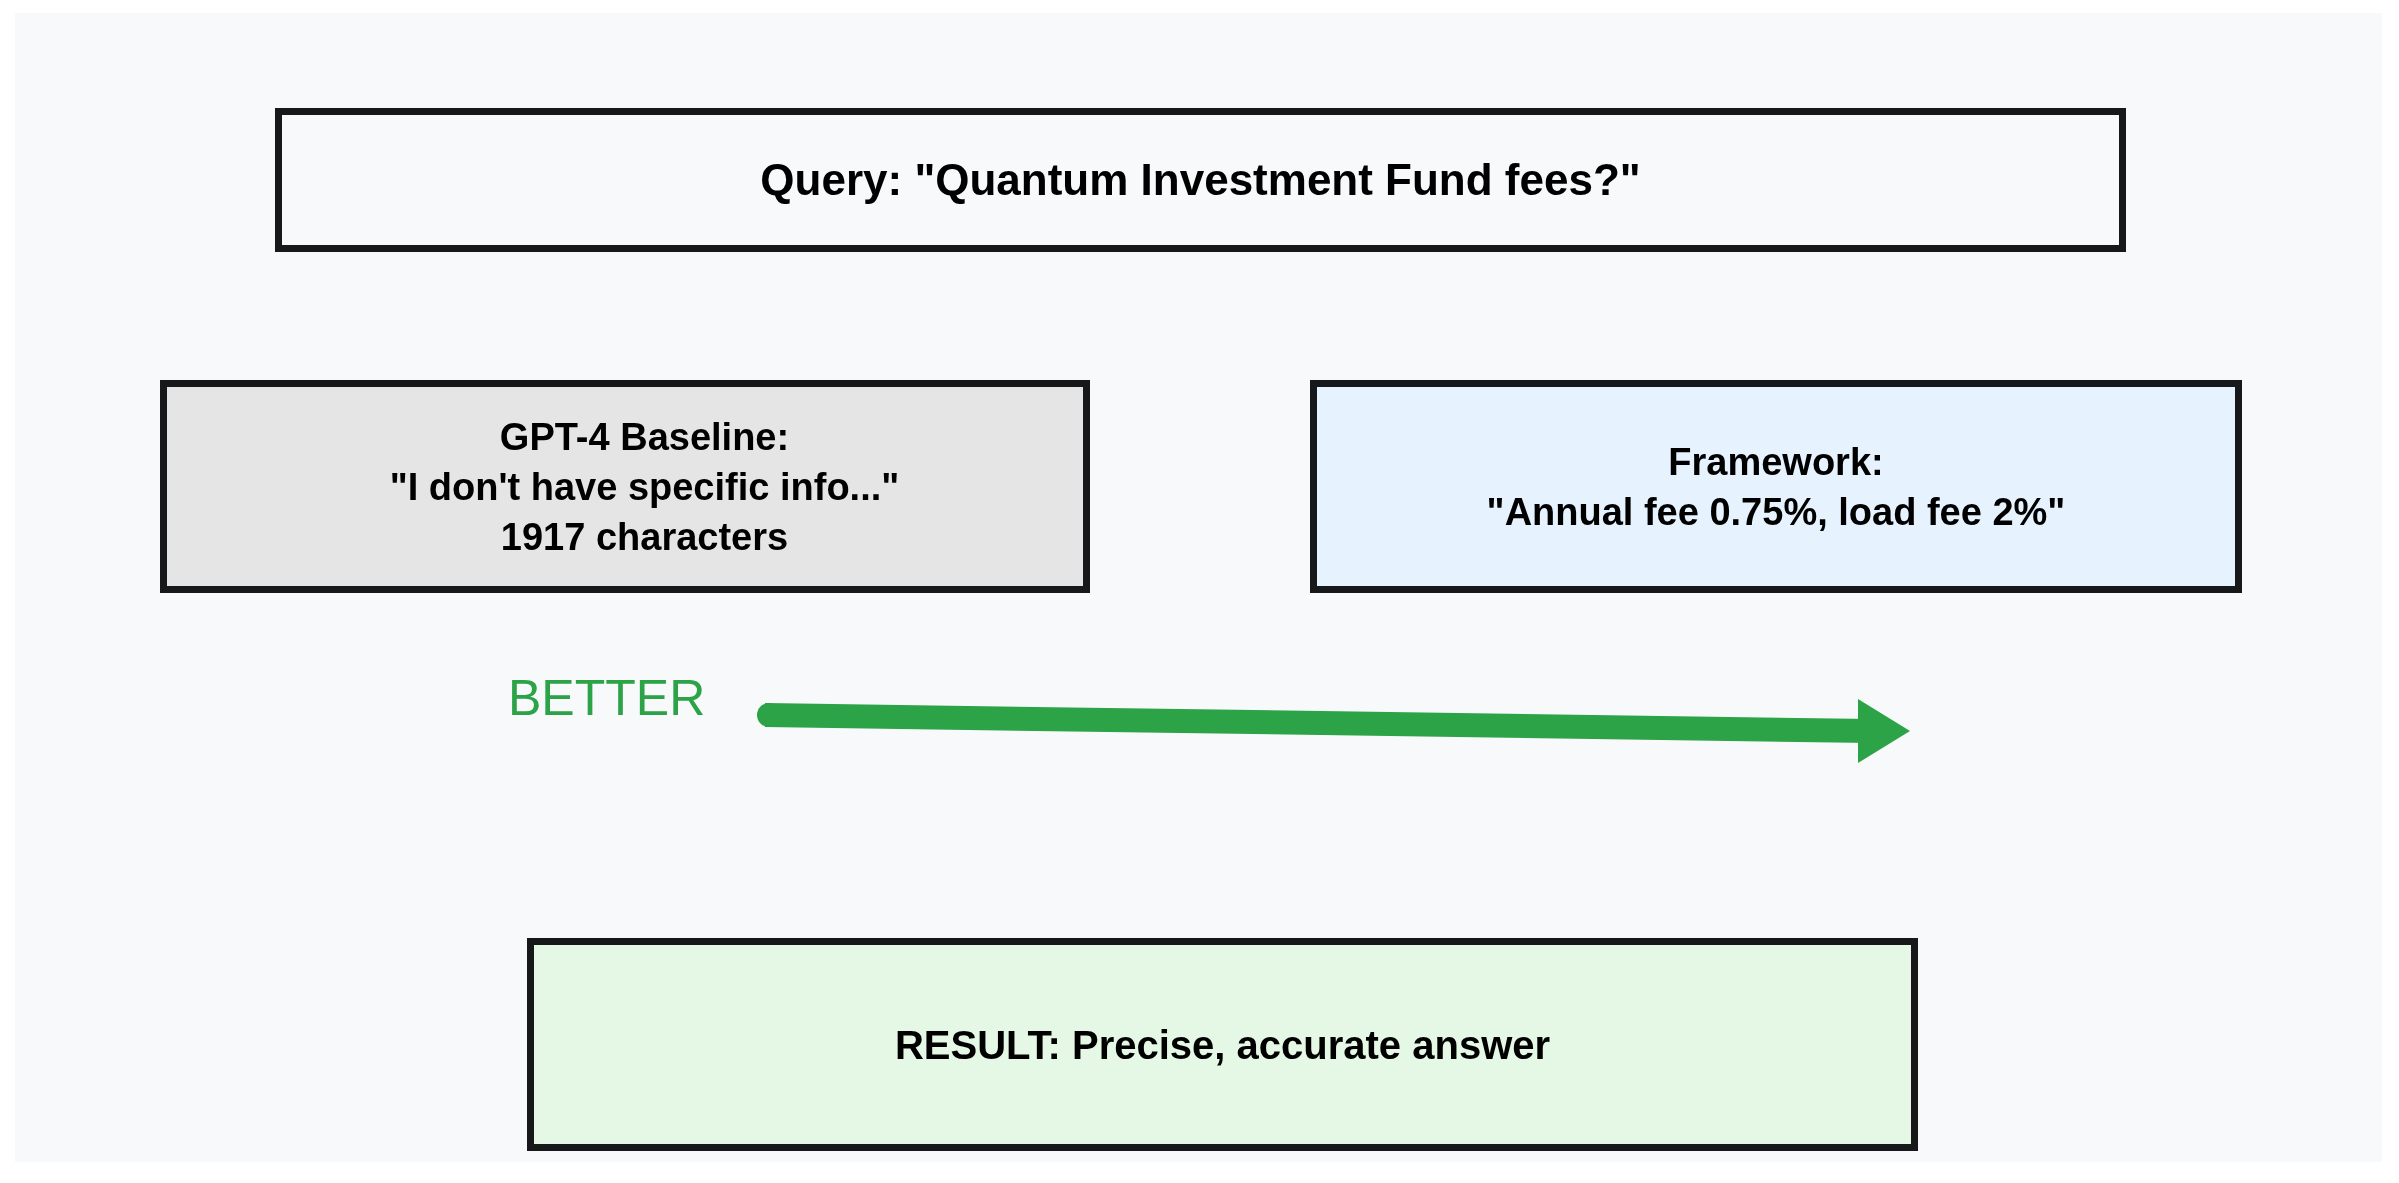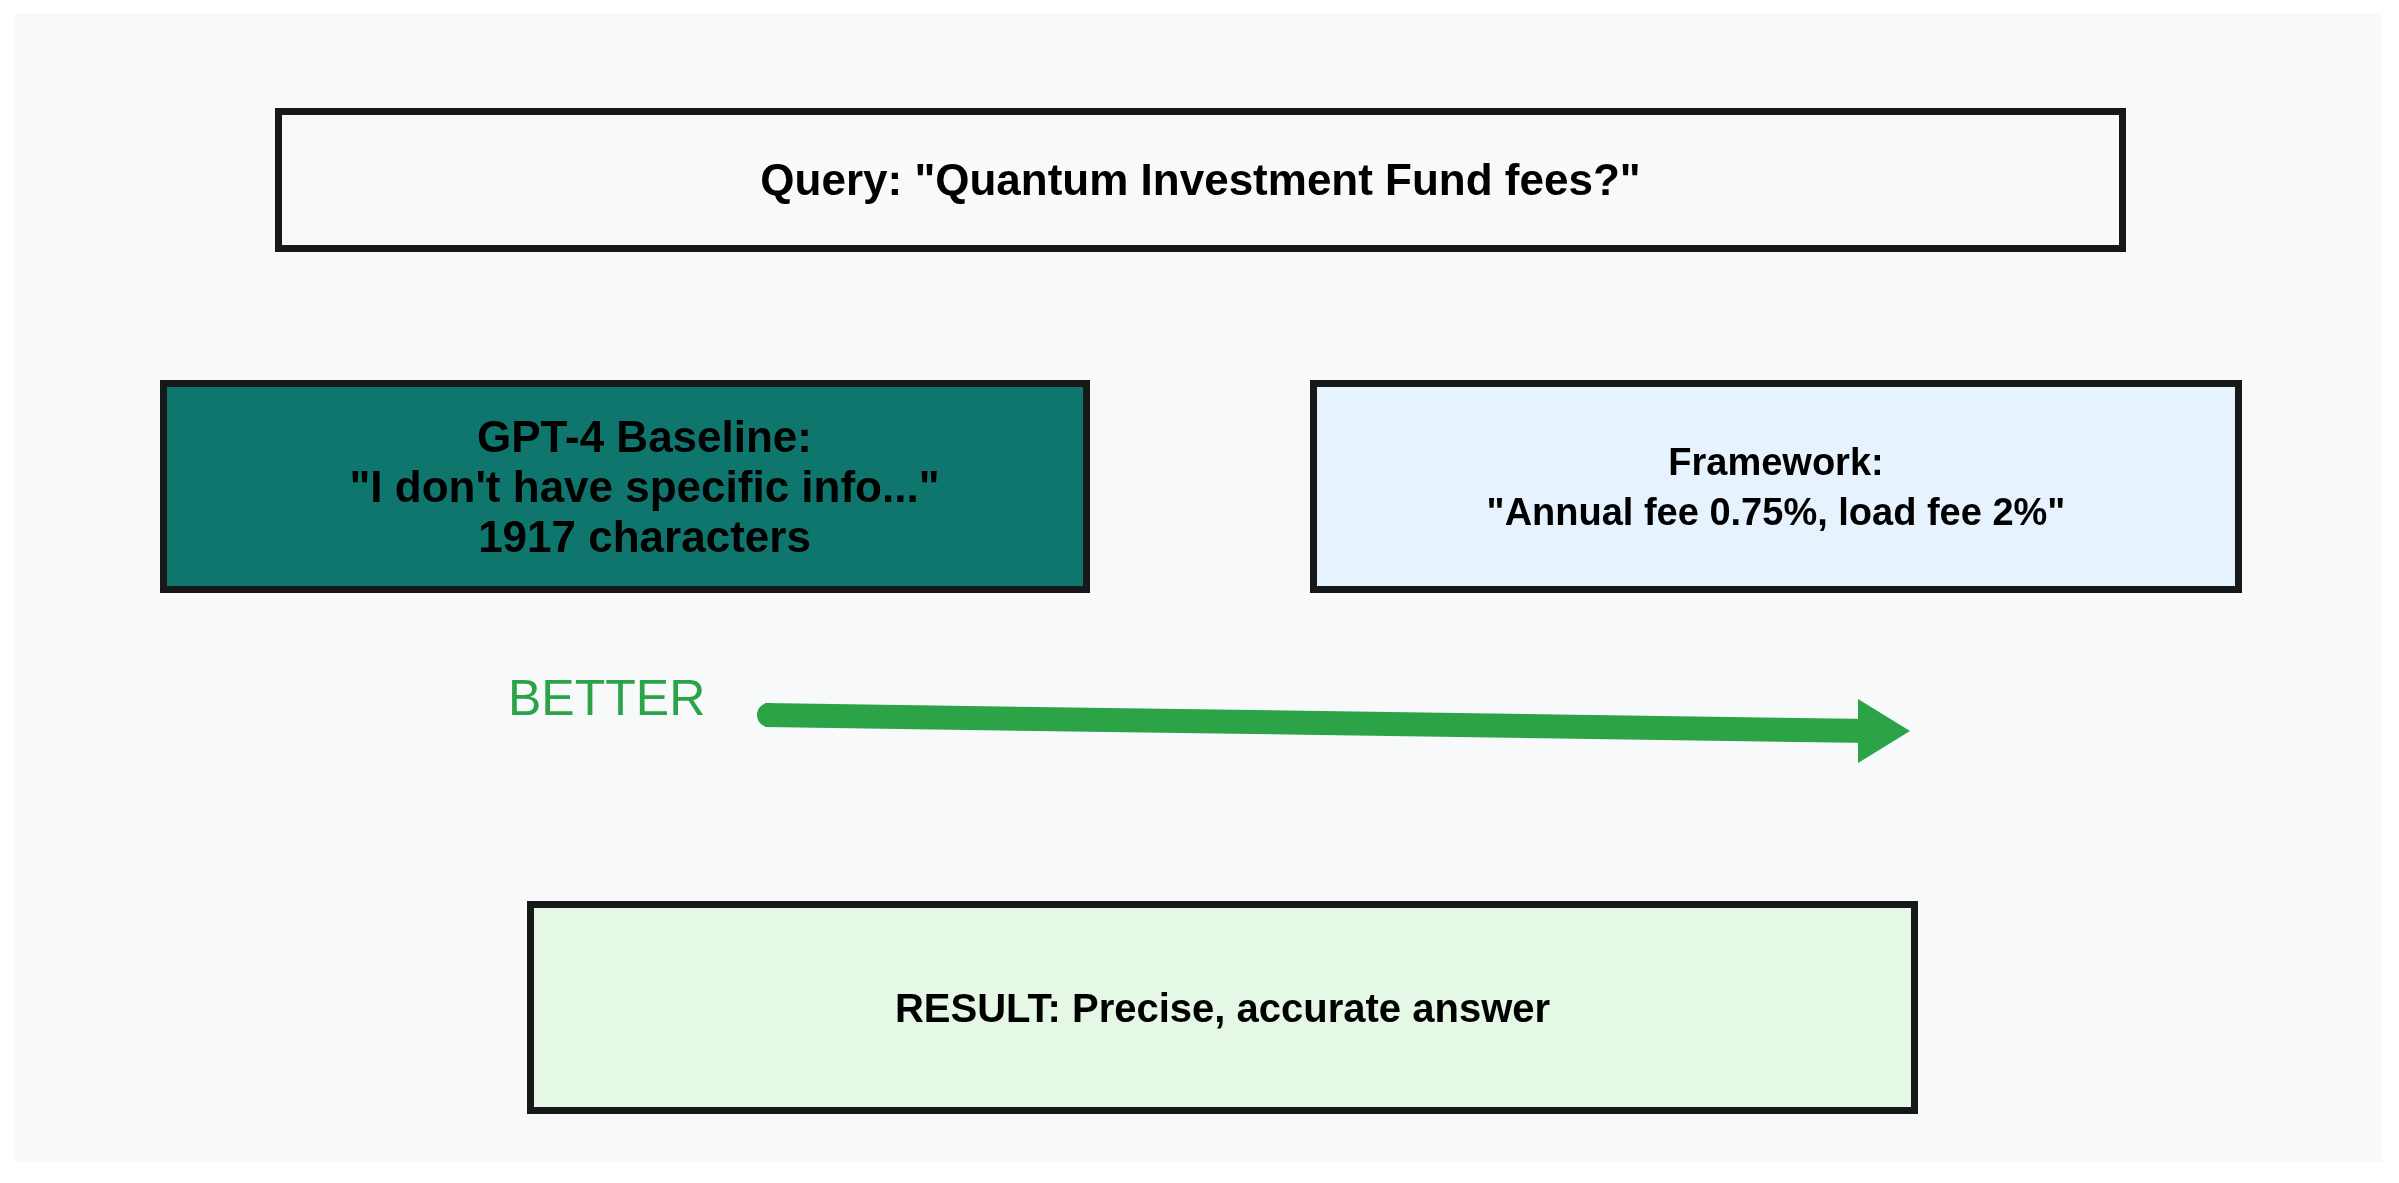--- a/index.html
+++ b/index.html
@@ -64,22 +64,22 @@
     font-size: 44px;
     line-height: 52px;
   }
 
   
   #baseline-box {
     left: 160px;
     top: 380px;
     width: 930px;
     height: 213px;
-    background: #0f766e;
-    font-size: 44px;
+    background: #e5e5e5;
+    font-size: 38px;
     line-height: 50px;
     padding-left: 39px;
   }
 
   #framework-box {
     left: 1310px;
     top: 380px;
     width: 932px;
     height: 213px;
     background: #e6f2fd;
@@ -161,20 +161,20 @@
       <svg id="better-arrow-svg" viewBox="0 0 1430 120">
 
         <polygon points="275,48 1382,64 1382,88 275,72" fill="#2ba346"></polygon>
 
         <circle cx="279" cy="60" r="12" fill="#2ba346"></circle>
 
         <polygon points="1368,44 1368,108 1420,76" fill="#2ba346"></polygon>
       </svg>
     </div>
 
-    <div class="node" id="result-box" style="left:512px; top:888px;">
+    <div class="node" id="result-box" style="left:512px; top:925px;">
       <div class="lines">
         <span class="line">RESULT: Precise, accurate answer</span>
       </div>
     </div>
 
   </div>
 </div>
 
 </body></html>

